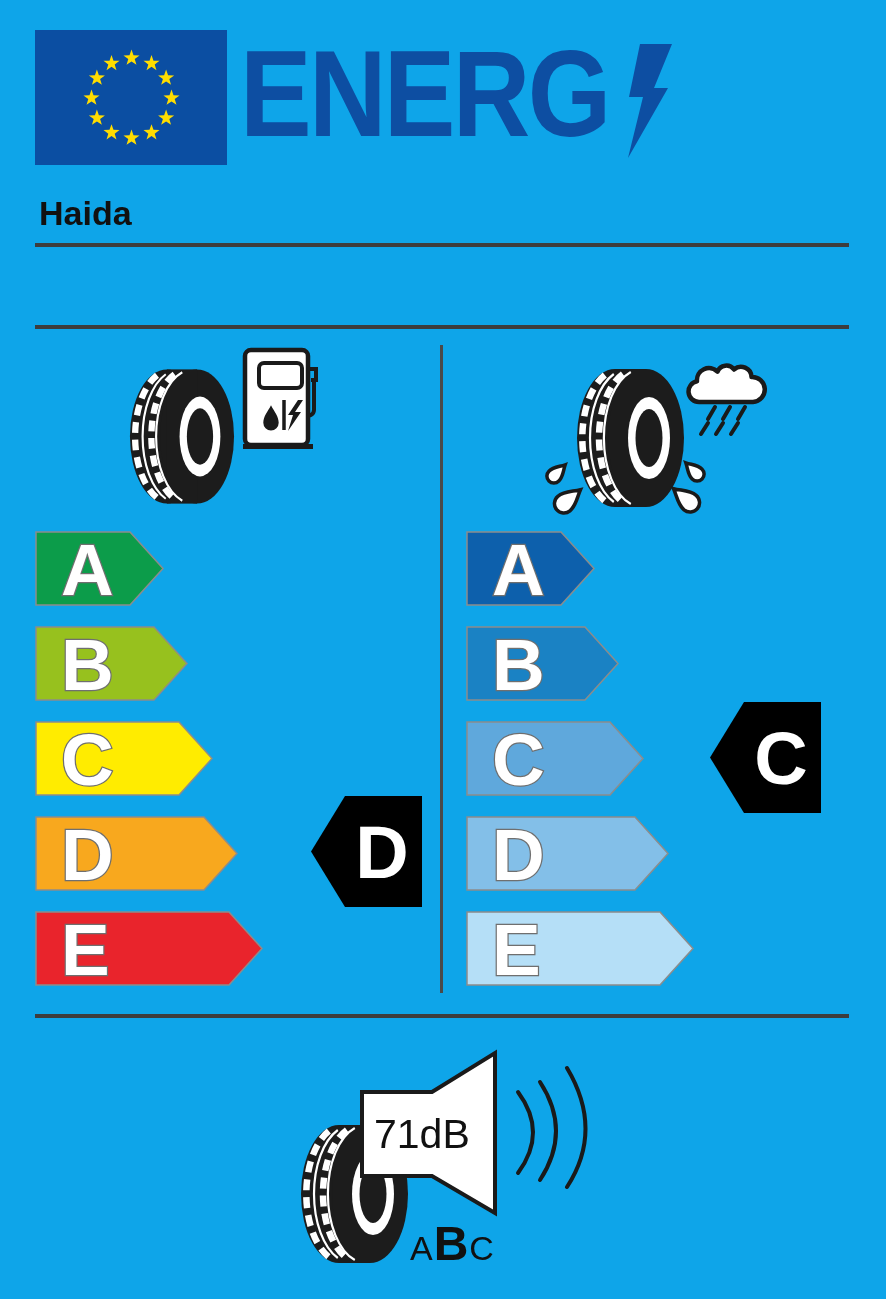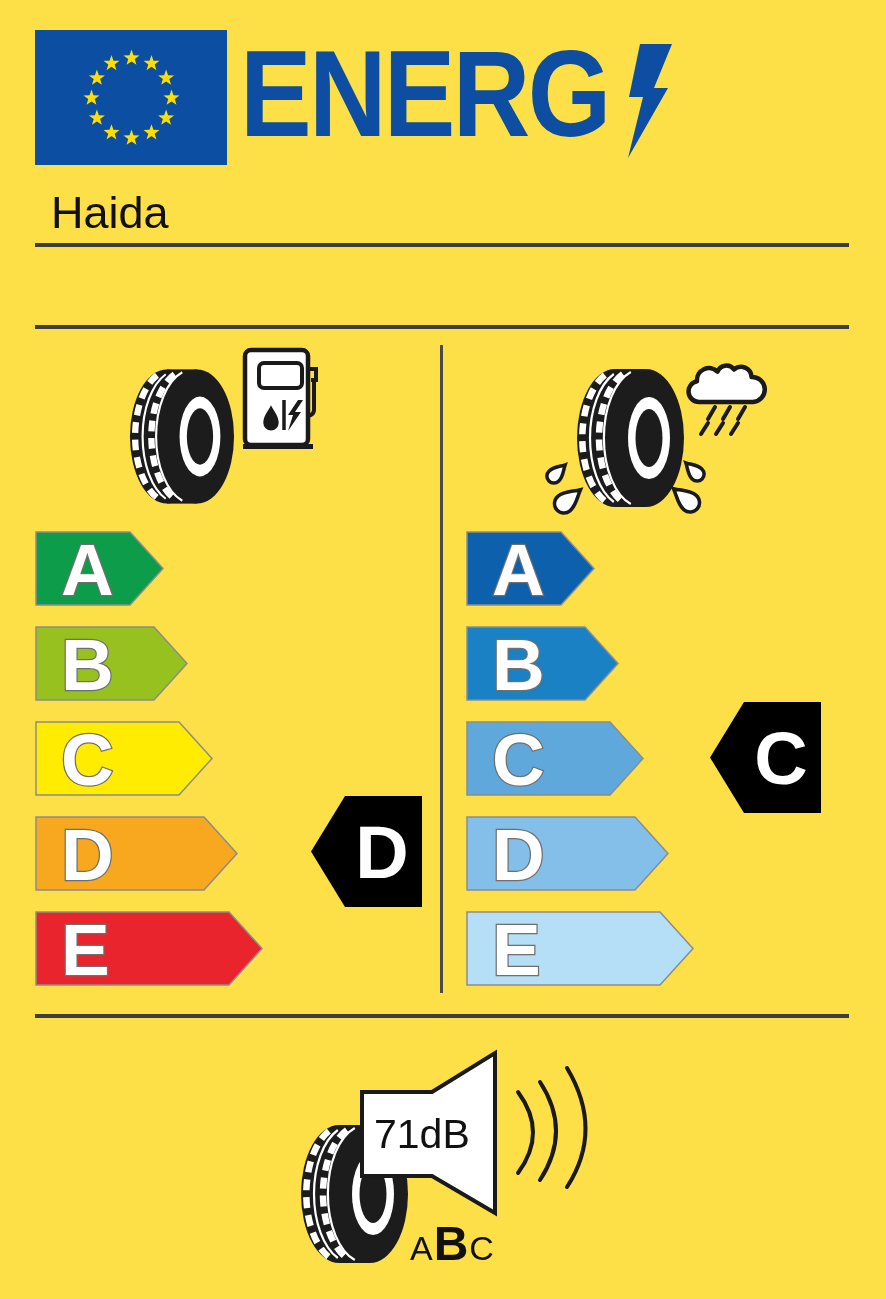--- a/index.html
+++ b/index.html
@@ -1,24 +1,24 @@
 <!DOCTYPE html>
 <html><head>
 <meta charset="utf-8">
 <style>
   html,body{margin:0;padding:0;background:#fff;}
-  #label{position:relative;width:886px;height:1299px;background:#fde047;overflow:hidden;
+  #label{position:relative;width:886px;height:1299px;background:#0ea5e9;overflow:hidden;
          font-family:"Liberation Sans",sans-serif;}
   .abs{position:absolute;}
   svg text{font-family:"Liberation Sans",sans-serif;}
 
   
   #flag{left:35px;top:30px;}
   #energ{left:240px;top:36px;}
-  #brand{left:51px;top:186px;font-size:45px;font-weight:normal;color:#111;line-height:54px;}
+  #brand{left:39px;top:186px;font-size:34px;font-weight:bold;color:#111;line-height:54px;}
 
   .rule{left:35px;width:814px;height:4px;background:#3d3d3d;}
   #rule1{top:243px;}
   #rule2{top:325px;}
   #rule3{top:1014px;}
   #vdivider{left:440px;top:345px;width:3px;height:648px;background:#4a4a4a;}
 
   
   #fuel-icon{left:126px;top:347px;}
   #wet-icon{left:540px;top:345px;}

